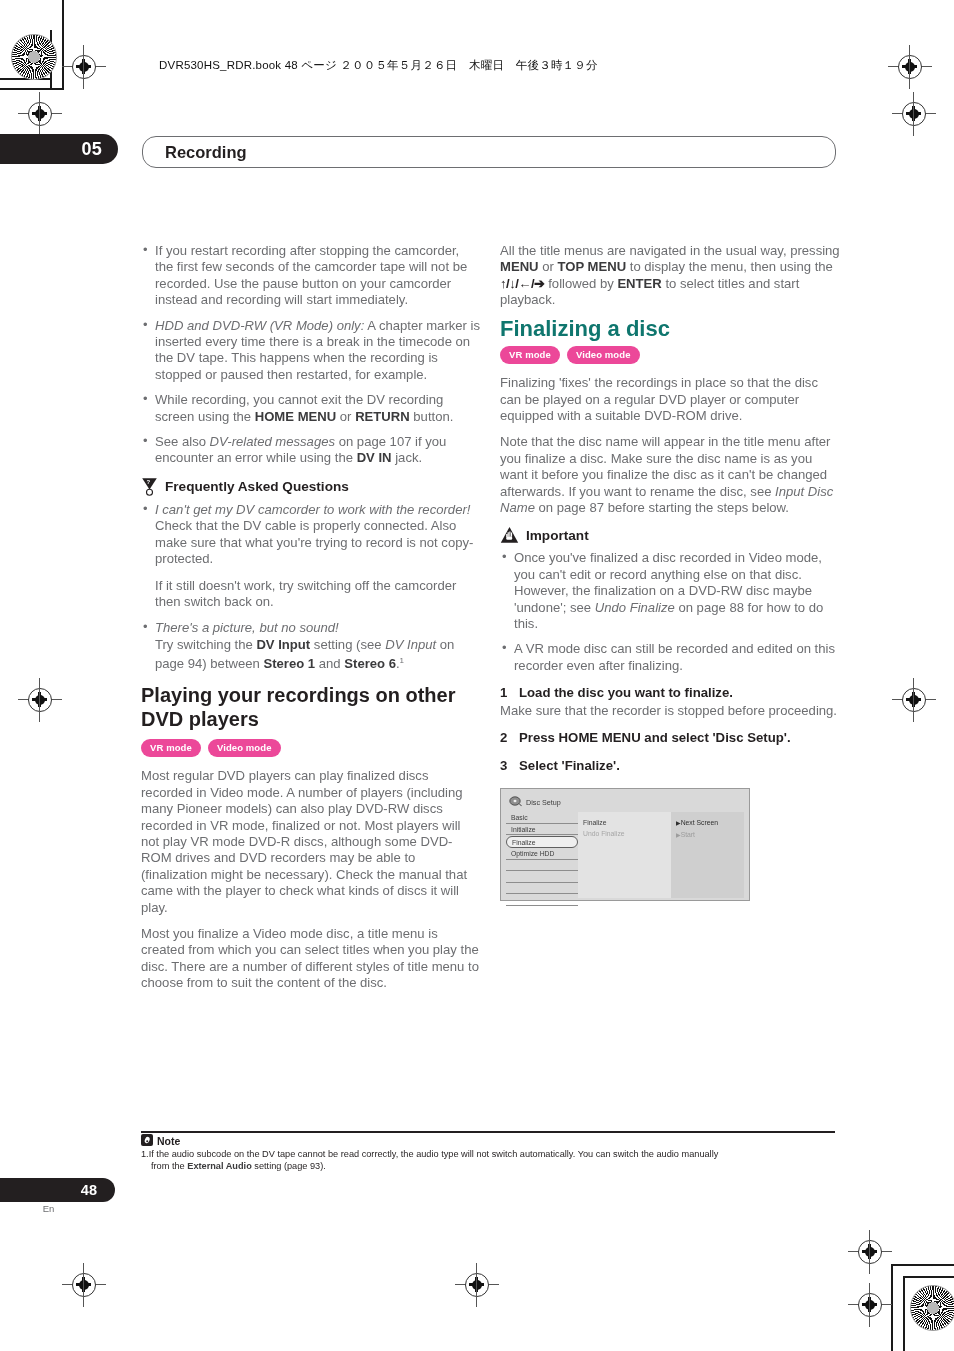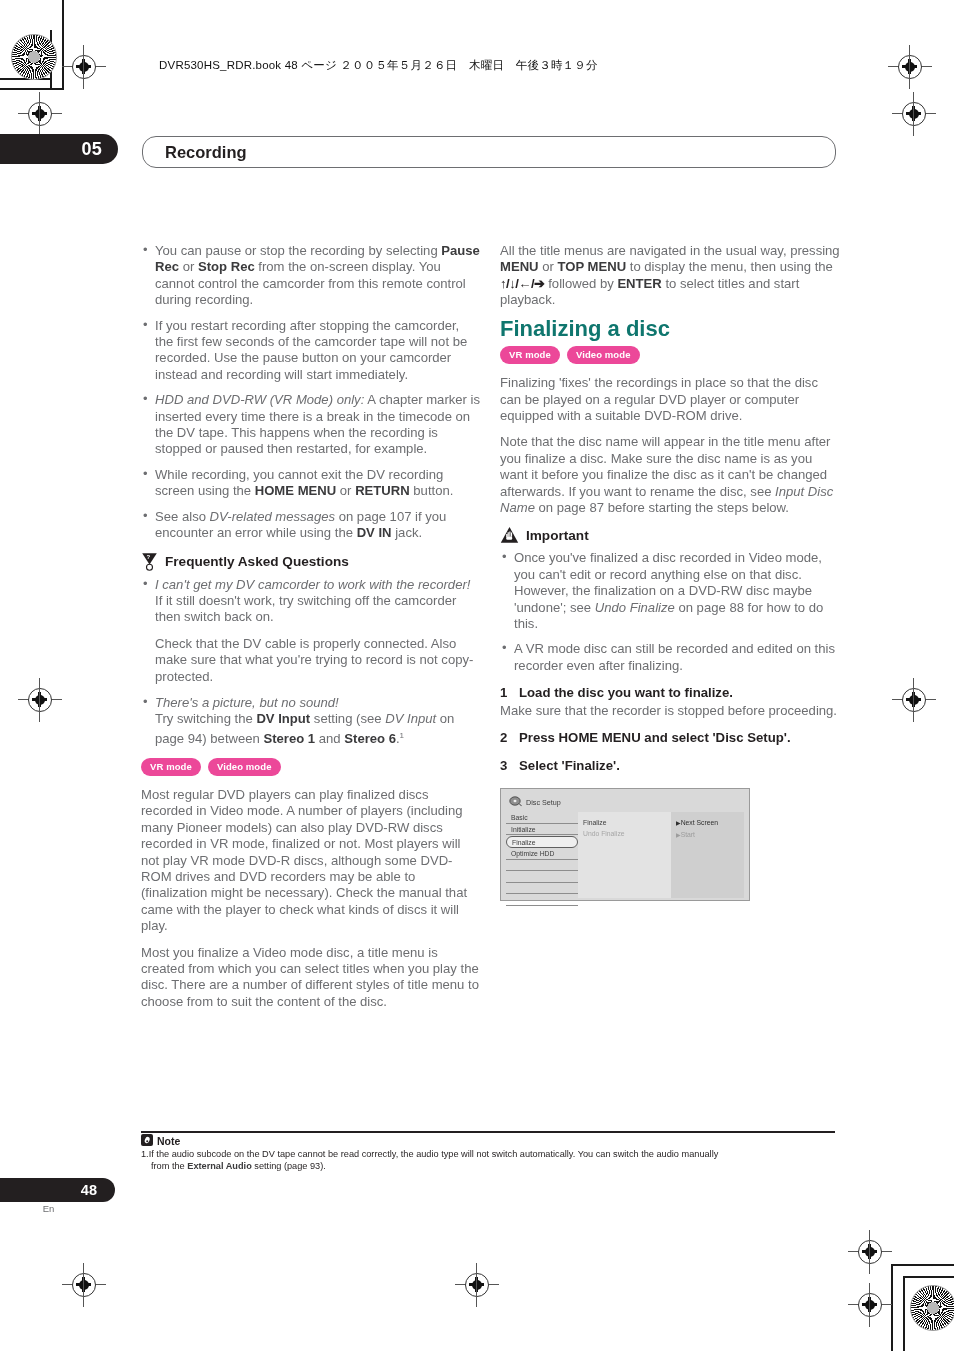--- a/index.html
+++ b/index.html
@@ -241,43 +241,43 @@
     </div>
 
   <div class="slug">DVR530HS_RDR.book  48 ページ  ２００５年５月２６日　木曜日　午後３時１９分</div>
 
   <div class="chapter-tab">05</div>
   <div class="chapter-bar">Recording</div>
 
   <div class="col col-left">
 
     <ul class="bullets" id="left-bullets-1">
-        <li>You can pause or stop the recording by selecting <b>Pause Rec</b> or <b>Stop Rec</b> from the on-screen display. You cannot control the camcorder from this remote control during recording.</li>
         <li>If you restart recording after stopping the camcorder, the first few seconds of the camcorder tape will not be recorded. Use the pause button on your camcorder instead and recording will start immediately.</li>
         <li><i>HDD and DVD-RW (VR Mode) only:</i> A chapter marker is inserted every time there is a break in the timecode on the DV tape. This happens when the recording is stopped or paused then restarted, for example.</li>
         <li>While recording, you cannot exit the DV recording screen using the <b>HOME MENU</b> or <b>RETURN</b> button.</li>
         <li>See also <i>DV-related messages</i> on page 107 if you encounter an error while using the <b>DV IN</b> jack.</li>
       </ul>
 
     <div class="callout-head">
       <span>
         <svg class="faq-icon" viewBox="0 0 17 19">
           <path d="M1.2 1.2 H15.8 L8.5 12.5 Z" fill="#231f20"></path>
           <circle cx="8.5" cy="15.2" r="3" fill="none" stroke="#231f20" stroke-width="1.1"></circle>
           <text x="5.6" y="7.2" font-size="6" fill="#ffffff" font-family="Liberation Sans, sans-serif">?</text>
         </svg>
       </span>
       <span>Frequently Asked Questions</span>
     </div>
 
     <ul class="bullets" id="faq-list">
-        <li><i>I can't get my DV camcorder to work with the recorder!</i><p class="body-p">If it still doesn't work, try switching off the camcorder then switch back on.</p><p class="body-p">Check that the DV cable is properly connected. Also make sure that what you're trying to record is not copy-protected.</p></li>
+        <li><i>I can't get my DV camcorder to work with the recorder!</i><p class="body-p">Check that the DV cable is properly connected. Also make sure that what you're trying to record is not copy-protected.</p><p class="body-p">If it still doesn't work, try switching off the camcorder then switch back on.</p></li>
         <li><i>There's a picture, but no sound!</i><p class="body-p">Try switching the <b>DV Input</b> setting (see <i>DV Input</i> on page 94) between <b>Stereo 1</b> and <b>Stereo 6</b>.<sup>1</sup></p></li>
       </ul>
 
+    <h1 class="big">Playing your recordings on other DVD players</h1>
     <div class="badges" id="badges-left">
         <span class="badge">VR mode</span>
         <span class="badge">Video mode</span>
       </div>
     <div id="left-paras">
         <p class="body-p">Most regular DVD players can play finalized discs recorded in Video mode. A number of players (including many Pioneer models) can also play DVD-RW discs recorded in VR mode, finalized or not. Most players will not play VR mode DVD-R discs, although some DVD-ROM drives and DVD recorders may be able to (finalization might be necessary). Check the manual that came with the player to check what kinds of discs it will play.</p>
         <p class="body-p">Most you finalize a Video mode disc, a title menu is created from which you can select titles when you play the disc. There are a number of different styles of title menu to choose from to suit the content of the disc.</p>
       </div>
   </div>
 

